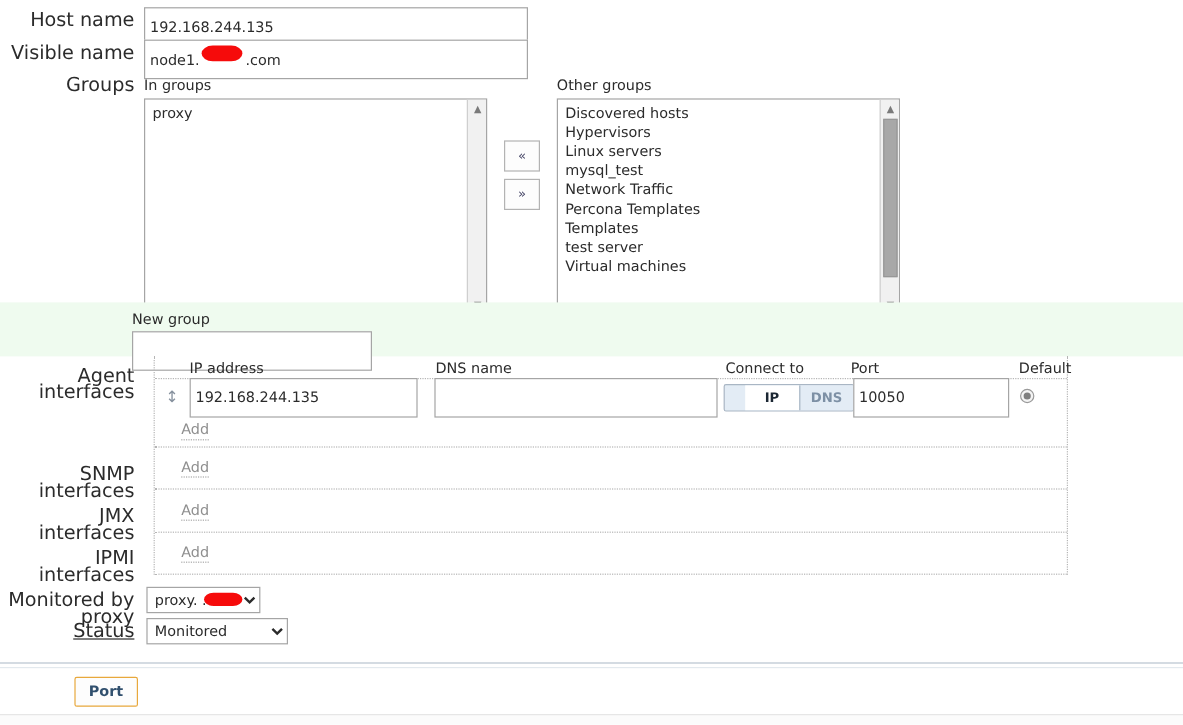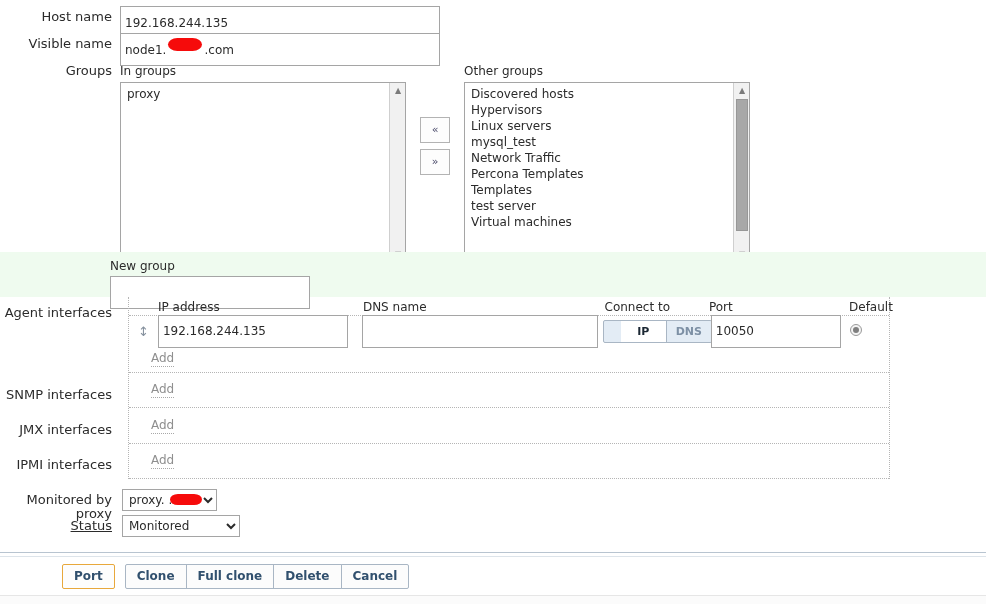--- a/index.html
+++ b/index.html
@@ -27,21 +27,21 @@
   .row {
     display: flex;
     align-items: flex-start;
   }
   .lbl {
     width: 120px;
     min-width: 120px;
     text-align: right;
     padding-right: 8px;
     color: #2b2b2b;
-    font-size: 13px;
+    font-size: 16px;
     line-height: 14px;
     box-sizing: border-box;
   }
   .fld {
     flex: 1;
     position: relative;
   }
 
   
   input.txt {
@@ -557,21 +557,15 @@
         <select class="sel" id="status-select" style="width:118px;"><option>Monitored</option><option>Not monitored</option></select>
       </span>
     </div>
   </div>
 </div>
 
 <div class="footer" style="top:552px;">
   <div class="footline-top"></div>
   <div class="footbar">
     <button class="ui primary">Port</button>
-    <span class="btn-group">
-      <button class="ui">Clone</button>
-      <button class="ui">Full clone</button>
-      <button class="ui">Delete</button>
-      <button class="ui">Cancel</button>
-    </span>
   </div>
   <div class="footstrip"></div>
 </div>
 
 </body></html>

